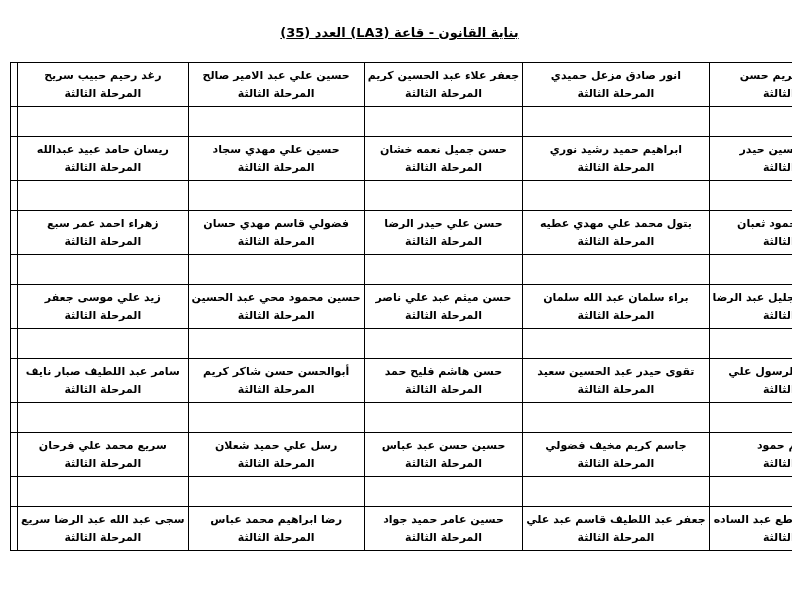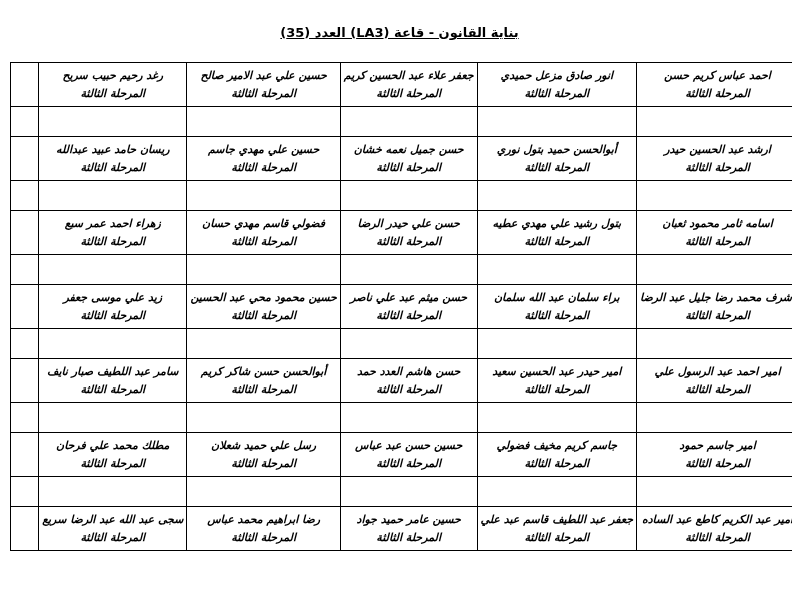--- a/index.html
+++ b/index.html
@@ -27,21 +27,21 @@
     table-layout: fixed;
     direction: rtl;
   }
   table.seating td {
     border: 1px solid #000;
     padding: 1px 3px;
     text-align: center;
     vertical-align: middle;
     overflow: hidden;
   }
-  tr.name-row td { height: 41px; font-style: italic; }
+  tr.name-row td { height: 41px; }
   tr.spacer-row td { height: 27px; }
   .nm, .st {
     font-weight: bold;
     font-size: 11px;
     line-height: 1.6;
     direction: rtl;
     white-space: nowrap;
   }
 </style>
 </head>
@@ -93,29 +93,29 @@
           <td></td>
           <td></td>
       </tr>
 
       <tr class="name-row">
         <td>
           <div class="nm">ارشد عبد الحسين حيدر</div>
           <div class="st">المرحلة الثالثة</div>
         </td>
         <td>
-          <div class="nm">أبوالحسن حميد بتول نوري</div>
+          <div class="nm">ابراهيم حميد رشيد نوري</div>
           <div class="st">المرحلة الثالثة</div>
         </td>
         <td>
           <div class="nm">حسن جميل نعمه خشان</div>
           <div class="st">المرحلة الثالثة</div>
         </td>
         <td>
-          <div class="nm">حسين علي مهدي جاسم</div>
+          <div class="nm">حسين علي مهدي سجاد</div>
           <div class="st">المرحلة الثالثة</div>
         </td>
         <td>
           <div class="nm">ريسان حامد عبيد عبدالله</div>
           <div class="st">المرحلة الثالثة</div>
         </td>
         <td></td>
       </tr>
 
       <tr class="spacer-row">
@@ -126,21 +126,21 @@
           <td></td>
           <td></td>
       </tr>
 
       <tr class="name-row">
         <td>
           <div class="nm">اسامه ثامر محمود ثعبان</div>
           <div class="st">المرحلة الثالثة</div>
         </td>
         <td>
-          <div class="nm">بتول رشيد علي مهدي عطيه</div>
+          <div class="nm">بتول محمد علي مهدي عطيه</div>
           <div class="st">المرحلة الثالثة</div>
         </td>
         <td>
           <div class="nm">حسن علي حيدر الرضا</div>
           <div class="st">المرحلة الثالثة</div>
         </td>
         <td>
           <div class="nm">فضولي قاسم مهدي حسان</div>
           <div class="st">المرحلة الثالثة</div>
         </td>
@@ -192,25 +192,25 @@
           <td></td>
           <td></td>
       </tr>
 
       <tr class="name-row">
         <td>
           <div class="nm">امير احمد عبد الرسول علي</div>
           <div class="st">المرحلة الثالثة</div>
         </td>
         <td>
-          <div class="nm">امير حيدر عبد الحسين سعيد</div>
-          <div class="st">المرحلة الثالثة</div>
-        </td>
-        <td>
-          <div class="nm">حسن هاشم العدد حمد</div>
+          <div class="nm">تقوى حيدر عبد الحسين سعيد</div>
+          <div class="st">المرحلة الثالثة</div>
+        </td>
+        <td>
+          <div class="nm">حسن هاشم فليح حمد</div>
           <div class="st">المرحلة الثالثة</div>
         </td>
         <td>
           <div class="nm">أبوالحسن حسن شاكر كريم</div>
           <div class="st">المرحلة الثالثة</div>
         </td>
         <td>
           <div class="nm">سامر عبد اللطيف صبار نايف</div>
           <div class="st">المرحلة الثالثة</div>
         </td>
@@ -237,21 +237,21 @@
         </td>
         <td>
           <div class="nm">حسين حسن عبد عباس</div>
           <div class="st">المرحلة الثالثة</div>
         </td>
         <td>
           <div class="nm">رسل علي حميد شعلان</div>
           <div class="st">المرحلة الثالثة</div>
         </td>
         <td>
-          <div class="nm">مطلك محمد علي فرحان</div>
+          <div class="nm">سريع محمد علي فرحان</div>
           <div class="st">المرحلة الثالثة</div>
         </td>
         <td></td>
       </tr>
 
       <tr class="spacer-row">
         <td></td>
           <td></td>
           <td></td>
           <td></td>

